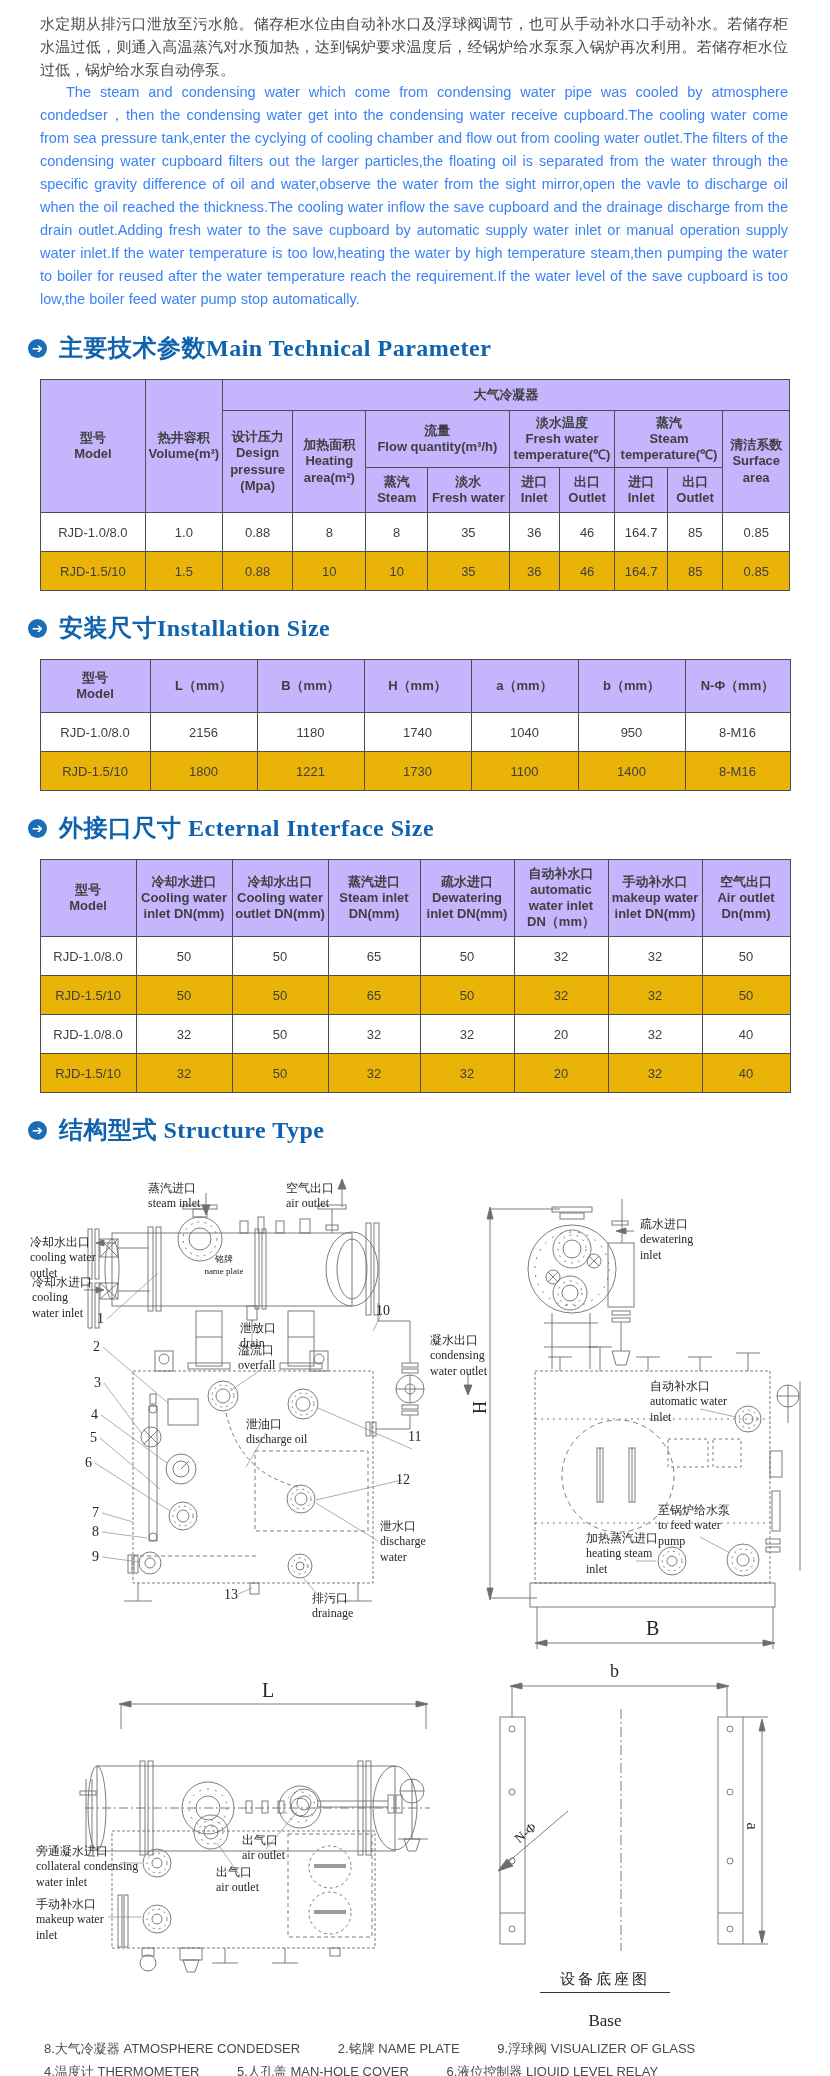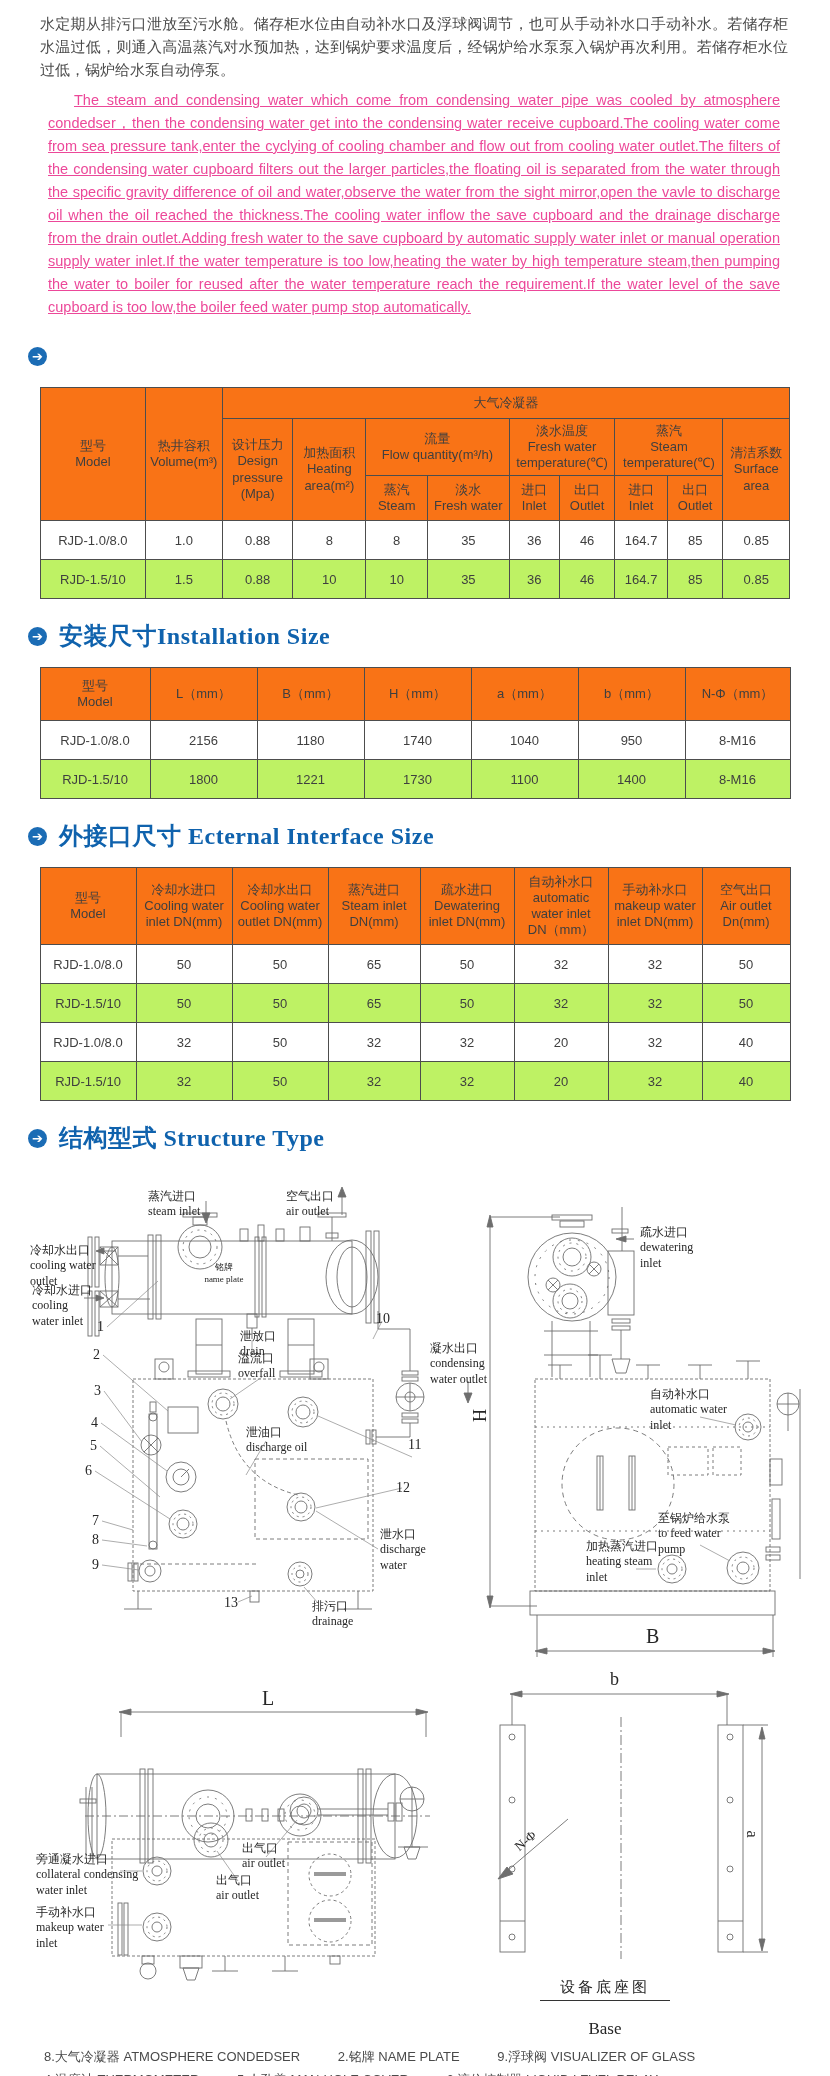--- a/index.html
+++ b/index.html
@@ -3,40 +3,40 @@
 <meta charset="utf-8">
 <style>
   html,body{margin:0;padding:0;}
   body{
     width:830px;height:2076px;overflow:hidden;background:#ffffff;
     font-family:"Liberation Sans",sans-serif;color:#474747;
     position:relative;
   }
   .intro{padding:12px 42px 0 40px;}
   .p-cn{font-size:15px;line-height:23px;text-align:justify;margin:0;color:#4a4a4a;}
-  .p-en{font-size:14.5px;line-height:23px;text-align:justify;margin:8px;color:#ec4899;text-indent:26px;text-decoration:underline;}
+  .p-en{font-size:14.5px;line-height:23px;text-align:justify;margin:0;color:#3b82f6;text-indent:26px;}
   
   .sec-head{display:flex;align-items:center;margin:20px 0 0 28px;height:34px;}
   .sec-head:first-of-type{margin-top:8px;}
   .arrow-badge{
     width:19px;height:19px;border-radius:50%;background:#1b6cb5;color:#fff;
     display:flex;align-items:center;justify-content:center;font-size:13px;line-height:19px;
     margin-right:12px;flex:0 0 auto;font-family:"DejaVu Sans",sans-serif;
   }
   .sec-title{
     font-family:"Liberation Serif",serif;font-weight:bold;font-size:24px;
     color:#0f62ad;letter-spacing:.5px;white-space:pre;
   }
   
   table.spec{border-collapse:collapse;table-layout:fixed;margin:14px auto 0 auto;width:750px;
     font-size:13px;color:#3f3f3f;text-align:center;}
   table.spec th,table.spec td{border:1px solid #4d4d4d;padding:2px 2px;vertical-align:middle;}
-  table.spec th{background:#f97316;font-weight:normal;}
+  table.spec th{background:#c4b5fd;font-weight:bold;}
   table.spec td{background:#ffffff;height:34px;}
-  table.spec tr.alt td{background:#bef264;}
+  table.spec tr.alt td{background:#eab308;}
   .pre{white-space:pre-line;line-height:1.25;}
   
   .structure{position:relative;width:830px;height:876px;margin-top:4px;}
   .structure svg{position:absolute;left:0;top:0;}
   .dlabel{
     position:absolute;font-family:"Liberation Serif",serif;font-size:12px;line-height:1.28;
     color:#262626;white-space:pre-line;
   }
   .dnum{position:absolute;font-family:"Liberation Serif",serif;font-size:14px;color:#262626;}
   .ddim{position:absolute;font-family:"Liberation Serif",serif;color:#262626;}
@@ -52,20 +52,21 @@
 </head>
 <body>
 
 <div class="intro">
   <p class="p-cn">水定期从排污口泄放至污水舱。储存柜水位由自动补水口及浮球阀调节，也可从手动补水口手动补水。若储存柜水温过低，则通入高温蒸汽对水预加热，达到锅炉要求温度后，经锅炉给水泵泵入锅炉再次利用。若储存柜水位过低，锅炉给水泵自动停泵。</p>
   <p class="p-en">The steam and condensing water which come from condensing water pipe was cooled by atmosphere condedser，then the condensing water get into the condensing water receive cupboard.The cooling water come from sea pressure tank,enter the cyclying of cooling chamber and flow out from cooling water outlet.The filters of the condensing water cupboard filters out the larger particles,the floating oil is separated from the water through the specific gravity difference of oil and water,observe the water from the sight mirror,open the vavle to discharge oil when the oil reached the thickness.The cooling water inflow the save cupboard and the drainage discharge from the drain outlet.Adding fresh water to the save cupboard by automatic supply water inlet or manual operation supply water inlet.If the water temperature is too low,heating the water by high temperature steam,then pumping the water to boiler for reused after the water temperature reach the requirement.If the water level of the save cupboard is too low,the boiler feed water pump stop automatically.</p>
 </div>
 
 <div class="sec-head">
   <span class="arrow-badge">➔</span>
+  <span class="sec-title">主要技术参数Main Technical Parameter</span>
 </div>
 
 <table class="spec">
   <colgroup>
     <col style="width:98px">
       <col style="width:72px">
       <col style="width:66px">
       <col style="width:68px">
     <col style="width:58px">
       <col style="width:76px">

